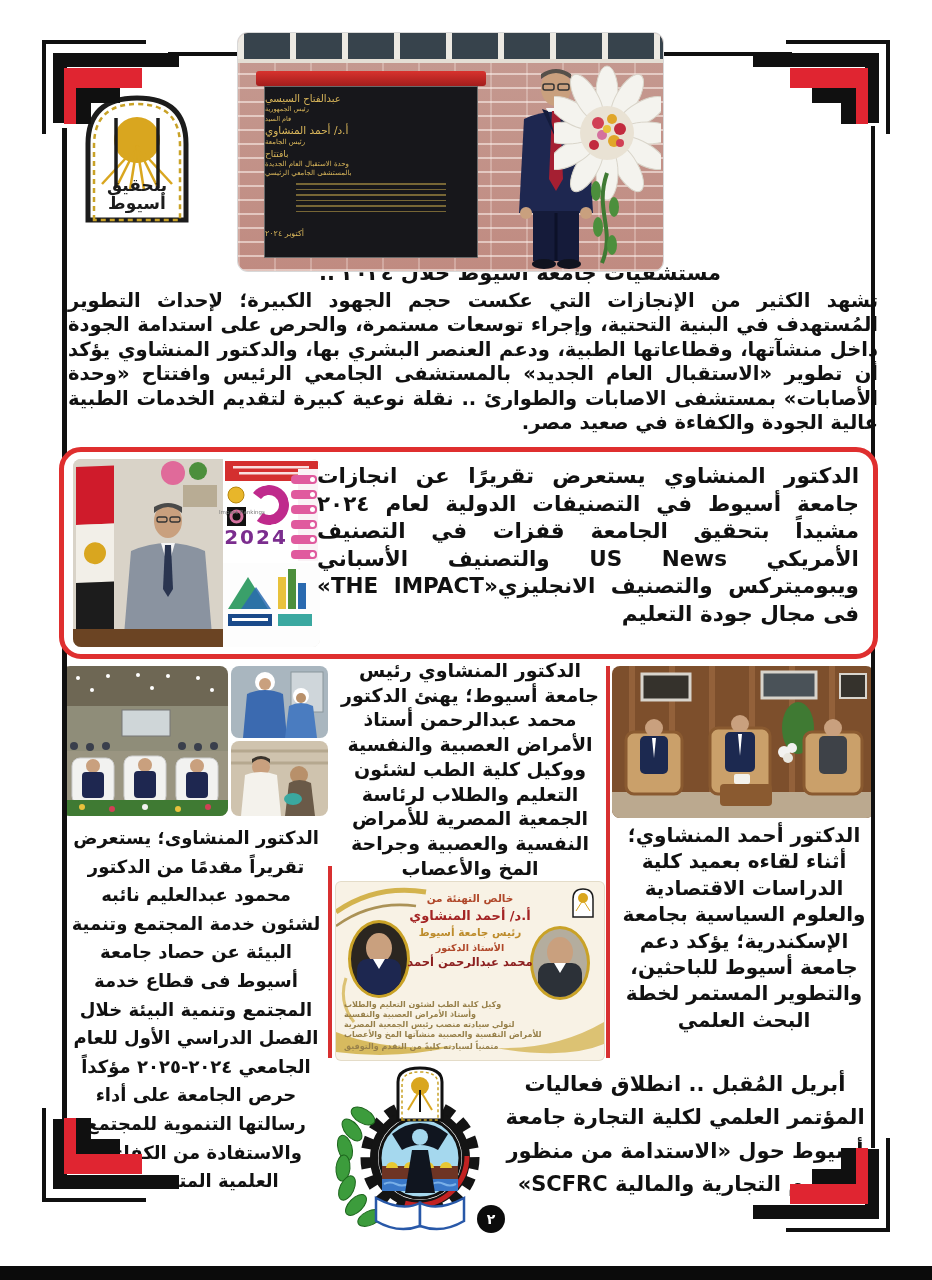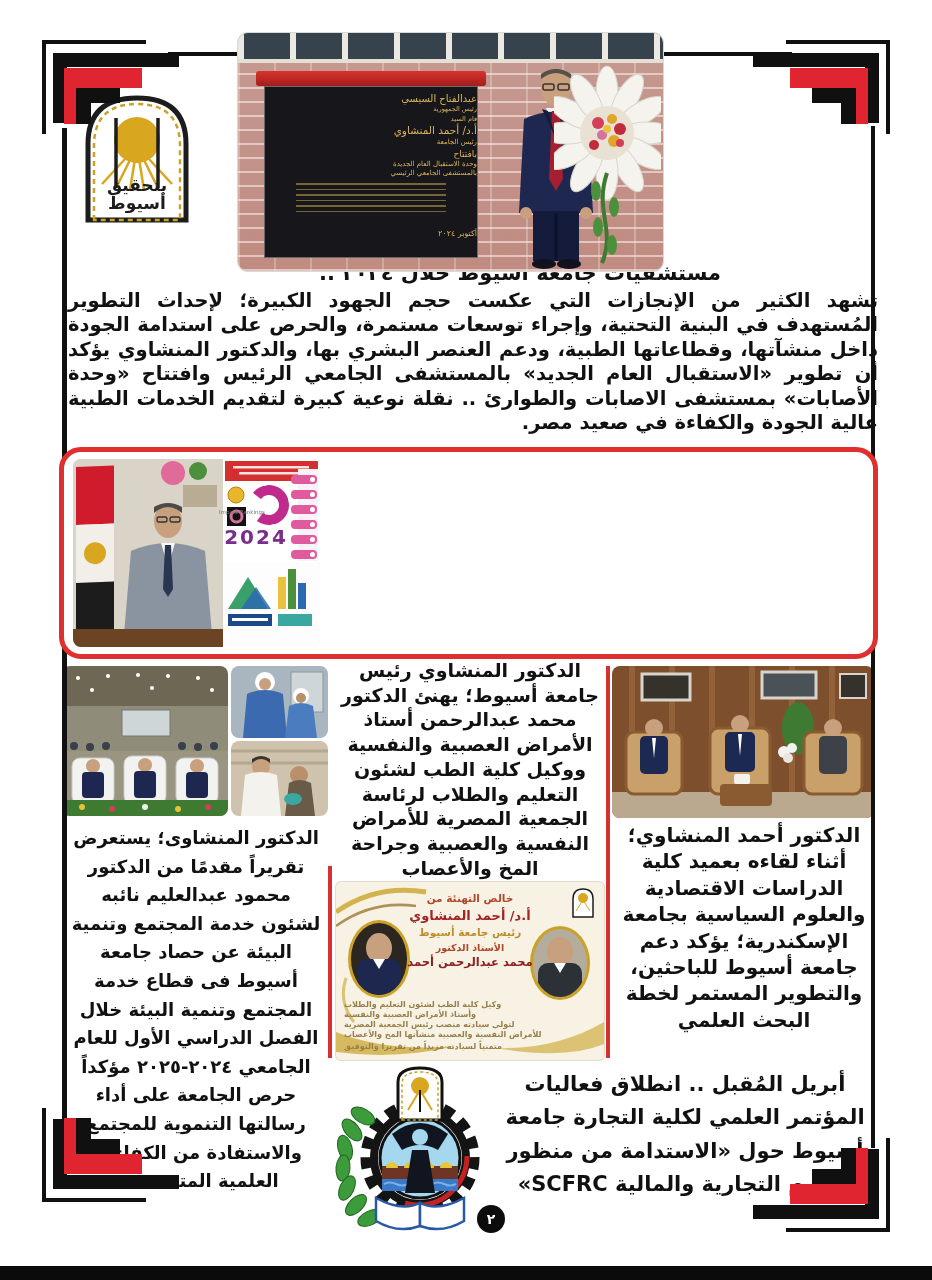--- a/index.html
+++ b/index.html
@@ -40,21 +40,21 @@
   #top-photo .bricks{position:absolute;inset:0;
     background:
       repeating-linear-gradient(0deg,rgba(255,245,240,.55) 0 2px,transparent 2px 14px),
       repeating-linear-gradient(90deg,rgba(255,245,240,.28) 0 2px,transparent 2px 36px)}
   #top-photo .windows{position:absolute;left:0;top:0;width:100%;height:30px;
     background:repeating-linear-gradient(90deg,#ece9e2 0 6px,#37434c 6px 52px);
     border-bottom:4px solid #e4ded4}
   .plaque-awning{position:absolute;left:18px;top:38px;width:230px;height:15px;border-radius:3px;
     background:linear-gradient(#d8332e,#a31d1c)}
   .plaque{position:absolute;left:26px;top:53px;width:214px;height:172px;background:#17171b;
-    border:1px solid #6a6a6a;text-align:right;direction:rtl;color:#d9b65a;padding-top:5px}
+    border:1px solid #6a6a6a;text-align:left;direction:rtl;color:#d9b65a;padding-top:5px}
   .plaque div{line-height:1.3}
   .pl0{font-size:10px}.pl1{font-size:6.5px}.pl2{font-size:6.5px;margin-top:2px}
   .pl3{font-size:10.5px}.pl4{font-size:7px}.pl5{font-size:9px;margin-top:2px}
   .pl6{font-size:7px}.pl7{font-size:7px}
   .plaque .names{margin:4px auto 0;width:150px;height:34px;opacity:.8;
     background:repeating-linear-gradient(0deg,transparent 0 4px,#8f7a3c 4px 5.5px)}
   .pl8{font-size:8px;margin-top:13px}
   #man-svg{position:absolute;left:248px;top:28px}
   #wreath-svg{position:absolute;left:316px;top:28px}
 
@@ -321,20 +321,21 @@
     <div class="pill" style="top:61px">
         <b></b>
       </div>
     <div class="pill" style="top:76px">
         <b></b>
       </div>
     <div class="pill" style="top:91px">
         <b></b>
       </div>
   </div>
+  <div class="ar" id="rank-text">الدكتور المنشاوي يستعرض تقريرًا عن انجازات جامعة أسيوط في التصنيفات الدولية لعام ٢٠٢٤ مشيداً بتحقيق الجامعة قفزات في التصنيف الأمريكي US News والتصنيف الأسباني ويبوميتركس والتصنيف الانجليزي«THE IMPACT» فى مجال جودة التعليم</div>
 </div>
 
 <div class="abs" id="sep-right"></div>
 <div class="abs" id="sep-left"></div>
 
 <div class="abs" id="collage">
   <div class="ph">
     <svg width="166" height="150" viewBox="0 0 166 150">
       <rect width="166" height="40" fill="#6e6754"></rect>
       <circle cx="16" cy="12" r="2" fill="#fff"></circle>
@@ -431,21 +432,21 @@
   </svg>
   <div class="txt cl0">خالص التهنئة من</div>
   <div class="txt cl1">أ.د/ أحمد المنشاوي</div>
   <div class="txt cl2">رئيس جامعة أسيوط</div>
   <div class="txt cl3">الأستاذ الدكتور</div>
   <div class="txt cl4">محمد عبدالرحمن أحمد</div>
   <div class="small cl5">وكيل كلية الطب لشئون التعليم والطلاب</div>
   <div class="small cl6">وأستاذ الأمراض العصبية والنفسية</div>
   <div class="small cl7">لتولي سيادته منصب رئيس الجمعية المصرية</div>
   <div class="small cl8">للأمراض النفسية والعصبية منشآتها المخ والأعصاب</div>
-  <div class="small cl9">متمنياً لسيادته مزيداً من تقريرا والتوفيق</div>
+  <div class="small cl9">متمنياً لسيادته كليةً من التقدم والتوفيق</div>
 </div>
 
 <div class="abs" id="alex-photo">
   <svg width="262" height="152" viewBox="0 0 262 152">
     <rect width="262" height="152" fill="#7d4f2c"></rect>
     <g stroke="#93613a" stroke-width="6">
       <line x1="20" y1="0" x2="20" y2="128"></line>
         <line x1="60" y1="0" x2="60" y2="128"></line>
       <line x1="100" y1="0" x2="100" y2="128"></line>
         <line x1="140" y1="0" x2="140" y2="128"></line>

